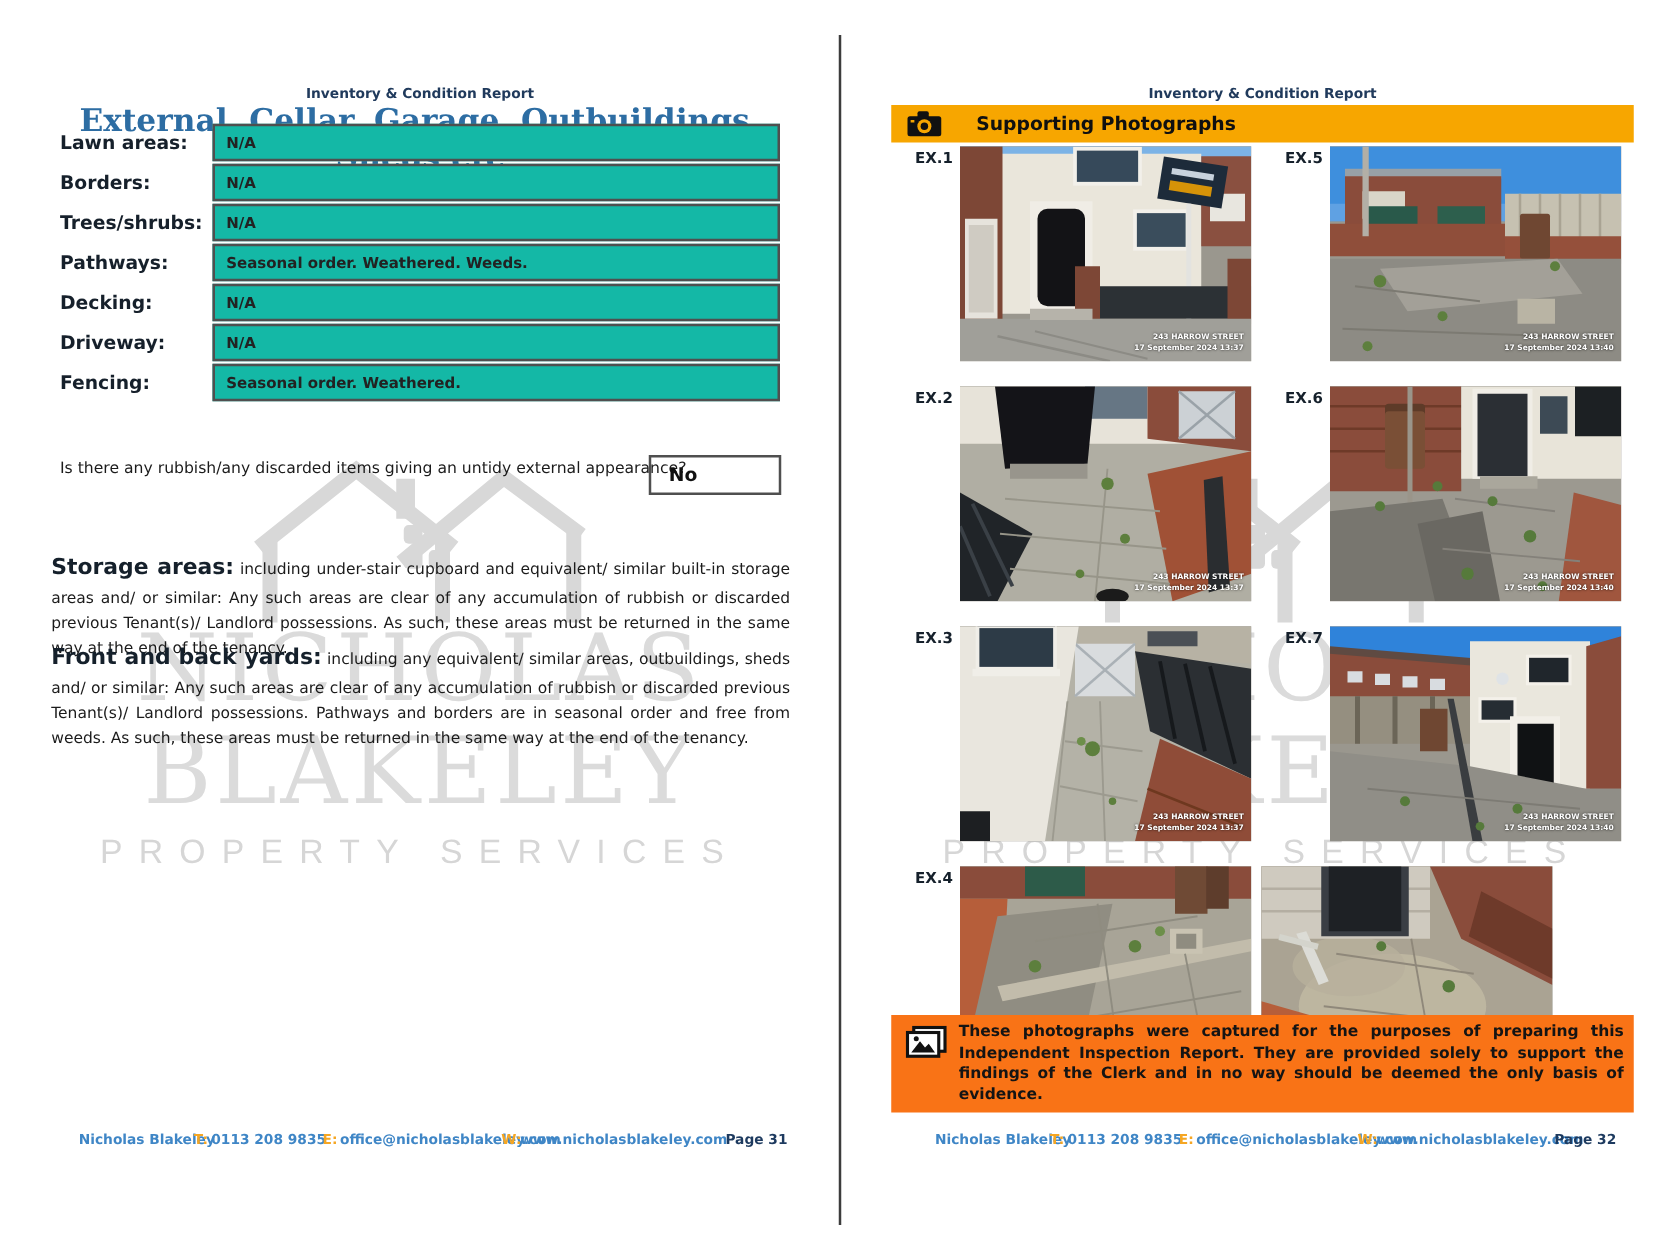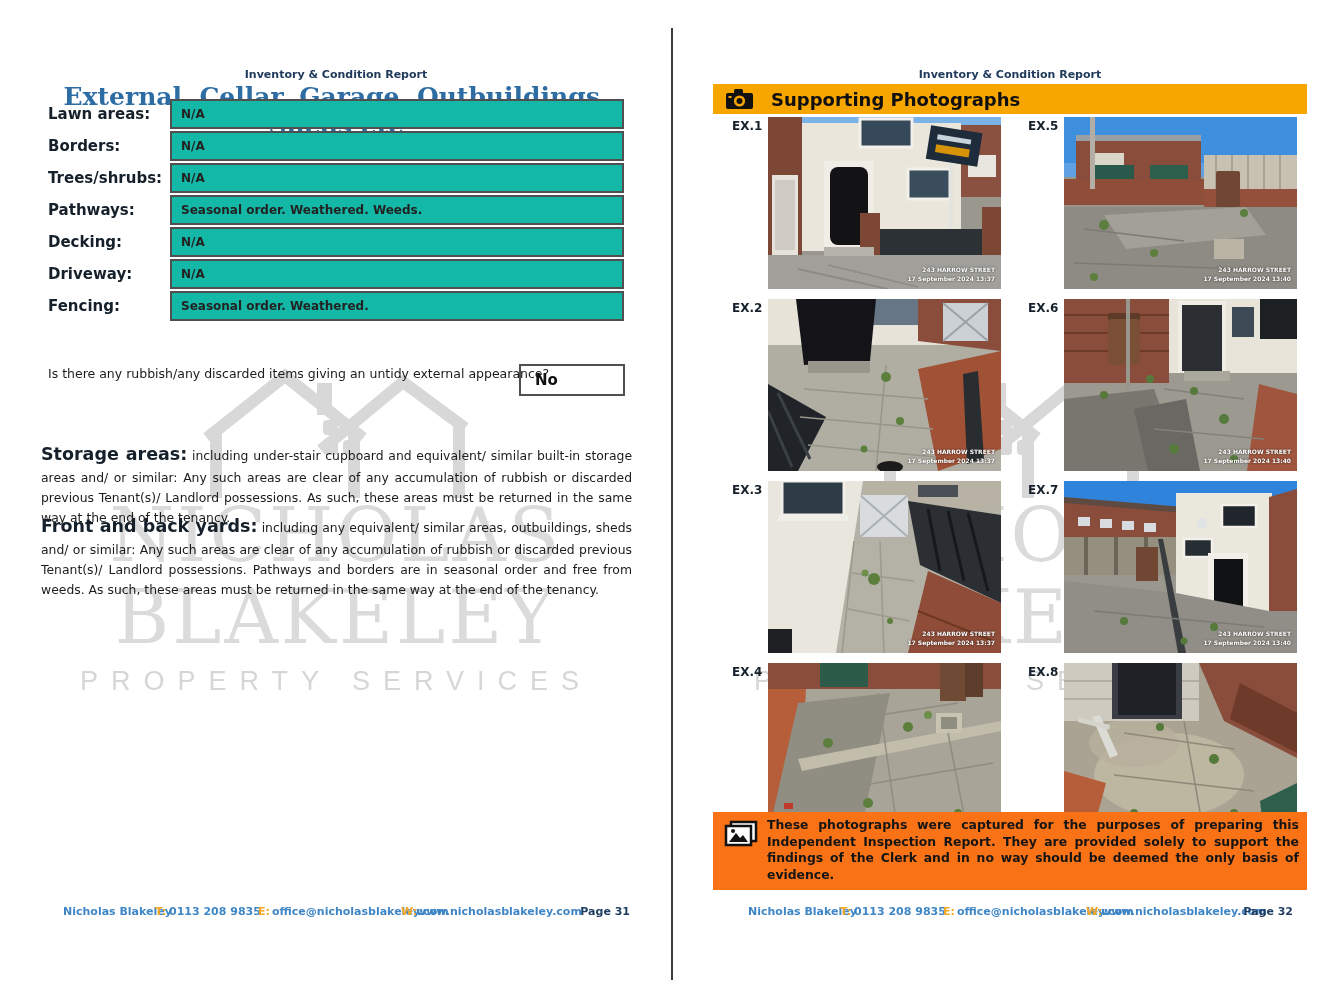--- a/index.html
+++ b/index.html
@@ -51,24 +51,24 @@
   .f-e{position:absolute;left:230px;color:#f5a623;}
   .f-email{position:absolute;left:244px;color:#3f86c6;}
   .f-w{position:absolute;left:373px;color:#f5a623;}
   .f-web{position:absolute;left:388px;color:#3f86c6;}
   .f-page{position:absolute;right:14px;color:#1d3a5f;}
 
   
   .banner{position:absolute;top:84px;left:0;width:100%;height:30px;background:#f7a600;
           display:flex;align-items:center;z-index:2;}
   .banner .cam{margin-left:12px;}
-  .banner-text{margin-left:16px;font-size:18px;font-weight:700;color:#101010;}
+  .banner-text{margin-left:26px;font-size:15px;font-weight:700;color:#101010;}
 
   .grid{position:absolute;top:117px;left:0;display:flex;gap:8px;z-index:1;}
-  .gcol{display:flex;flex-direction:column;gap:10px;}
+  .gcol{display:flex;flex-direction:column;gap:20px;}
   .cell{display:flex;width:288px;height:172px;}
   .plab{width:55px;padding-left:19px;padding-top:2px;box-sizing:border-box;
         font-size:12px;font-weight:700;color:#15202b;}
   .photo{position:relative;width:233px;height:172px;overflow:hidden;background:#9a978e;}
   .photo svg{display:block;width:233px;height:172px;}
   .cap{position:absolute;right:6px;bottom:5px;text-align:right;color:#fff;font-size:6px;
        line-height:1.6;font-weight:700;text-shadow:0 0 2px rgba(0,0,0,.85);}
 
   .note{position:absolute;top:812px;left:0;width:100%;background:#f97316;z-index:2;
         display:flex;box-sizing:border-box;padding:5px 8px 6px 10px;}
@@ -452,21 +452,20 @@
               <circle cx="120" cy="160" r="3.5" fill="#567a3b"></circle>
             </svg>
             <div class="cap">
               <div>243 HARROW STREET</div>
               <div>17 September 2024 13:40</div>
             </div>
           </div>
         </div>
 
         <div class="cell">
-          <div class="plab">EX.8</div>
           <div class="photo">
             <svg viewBox="0 0 233 172">
               <rect x="0" y="0" width="233" height="172" fill="#aaa393"></rect>
               <ellipse cx="105" cy="112" rx="75" ry="42" fill="#c2baa4" opacity="0.8"></ellipse>
               <ellipse cx="70" cy="80" rx="45" ry="24" fill="#b8b09c" opacity="0.8"></ellipse>
               <rect x="0" y="0" width="135" height="58" fill="#cfcabf"></rect>
               <line x1="0" y1="18" x2="135" y2="18" stroke="#b4aea2" stroke-width="2"></line>
               <line x1="0" y1="36" x2="135" y2="36" stroke="#b4aea2" stroke-width="2"></line>
               <rect x="48" y="0" width="70" height="56" fill="#3a3e44"></rect>
               <rect x="54" y="0" width="58" height="52" fill="#1e2125"></rect>

